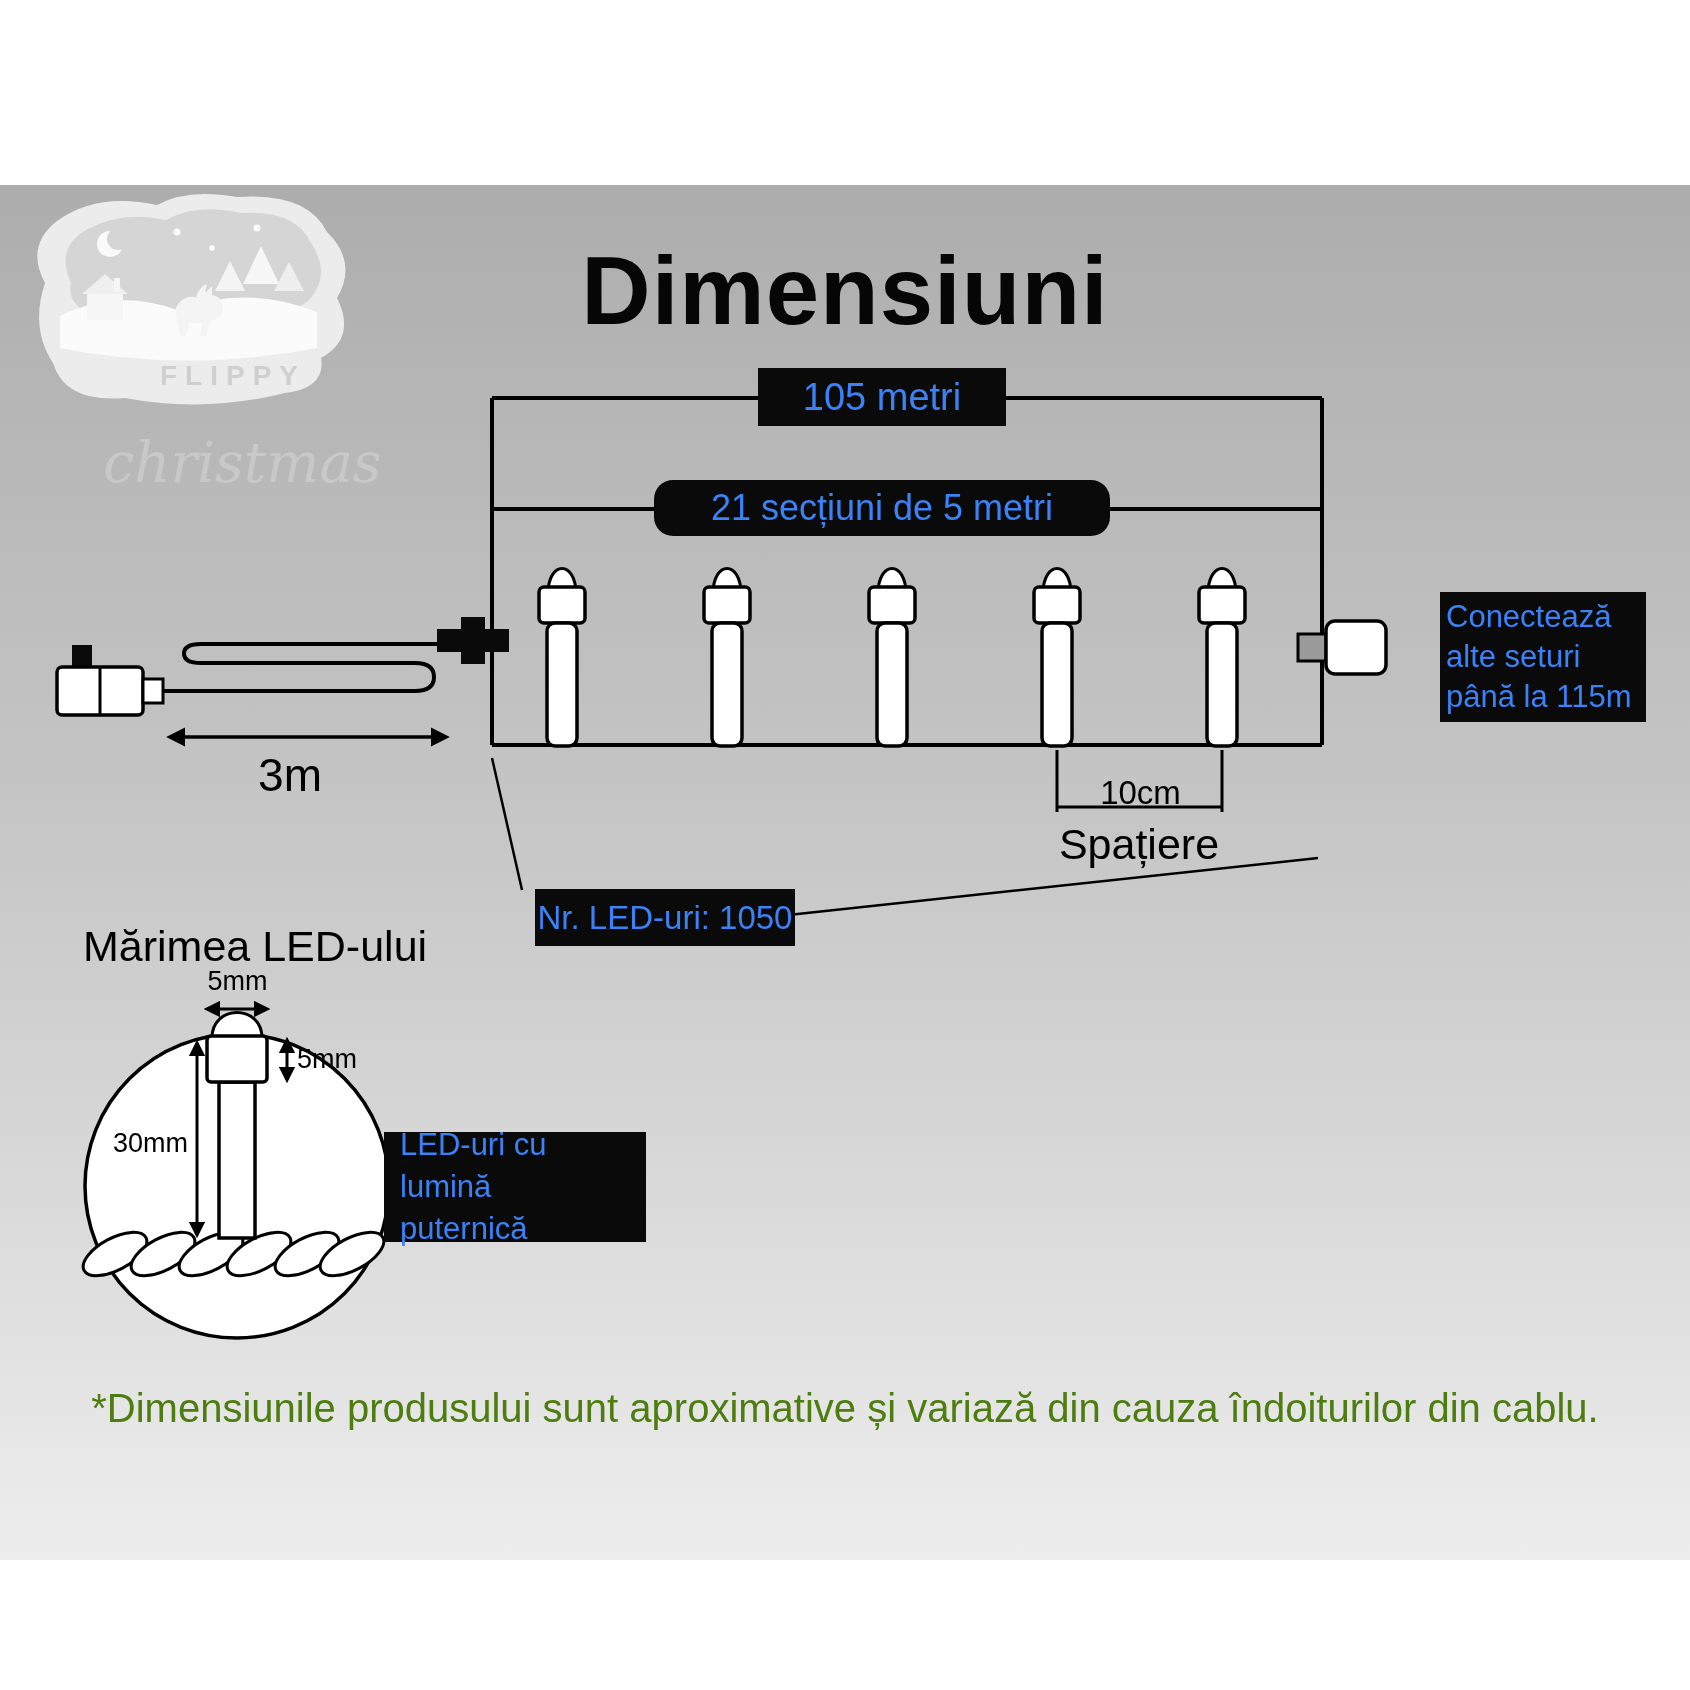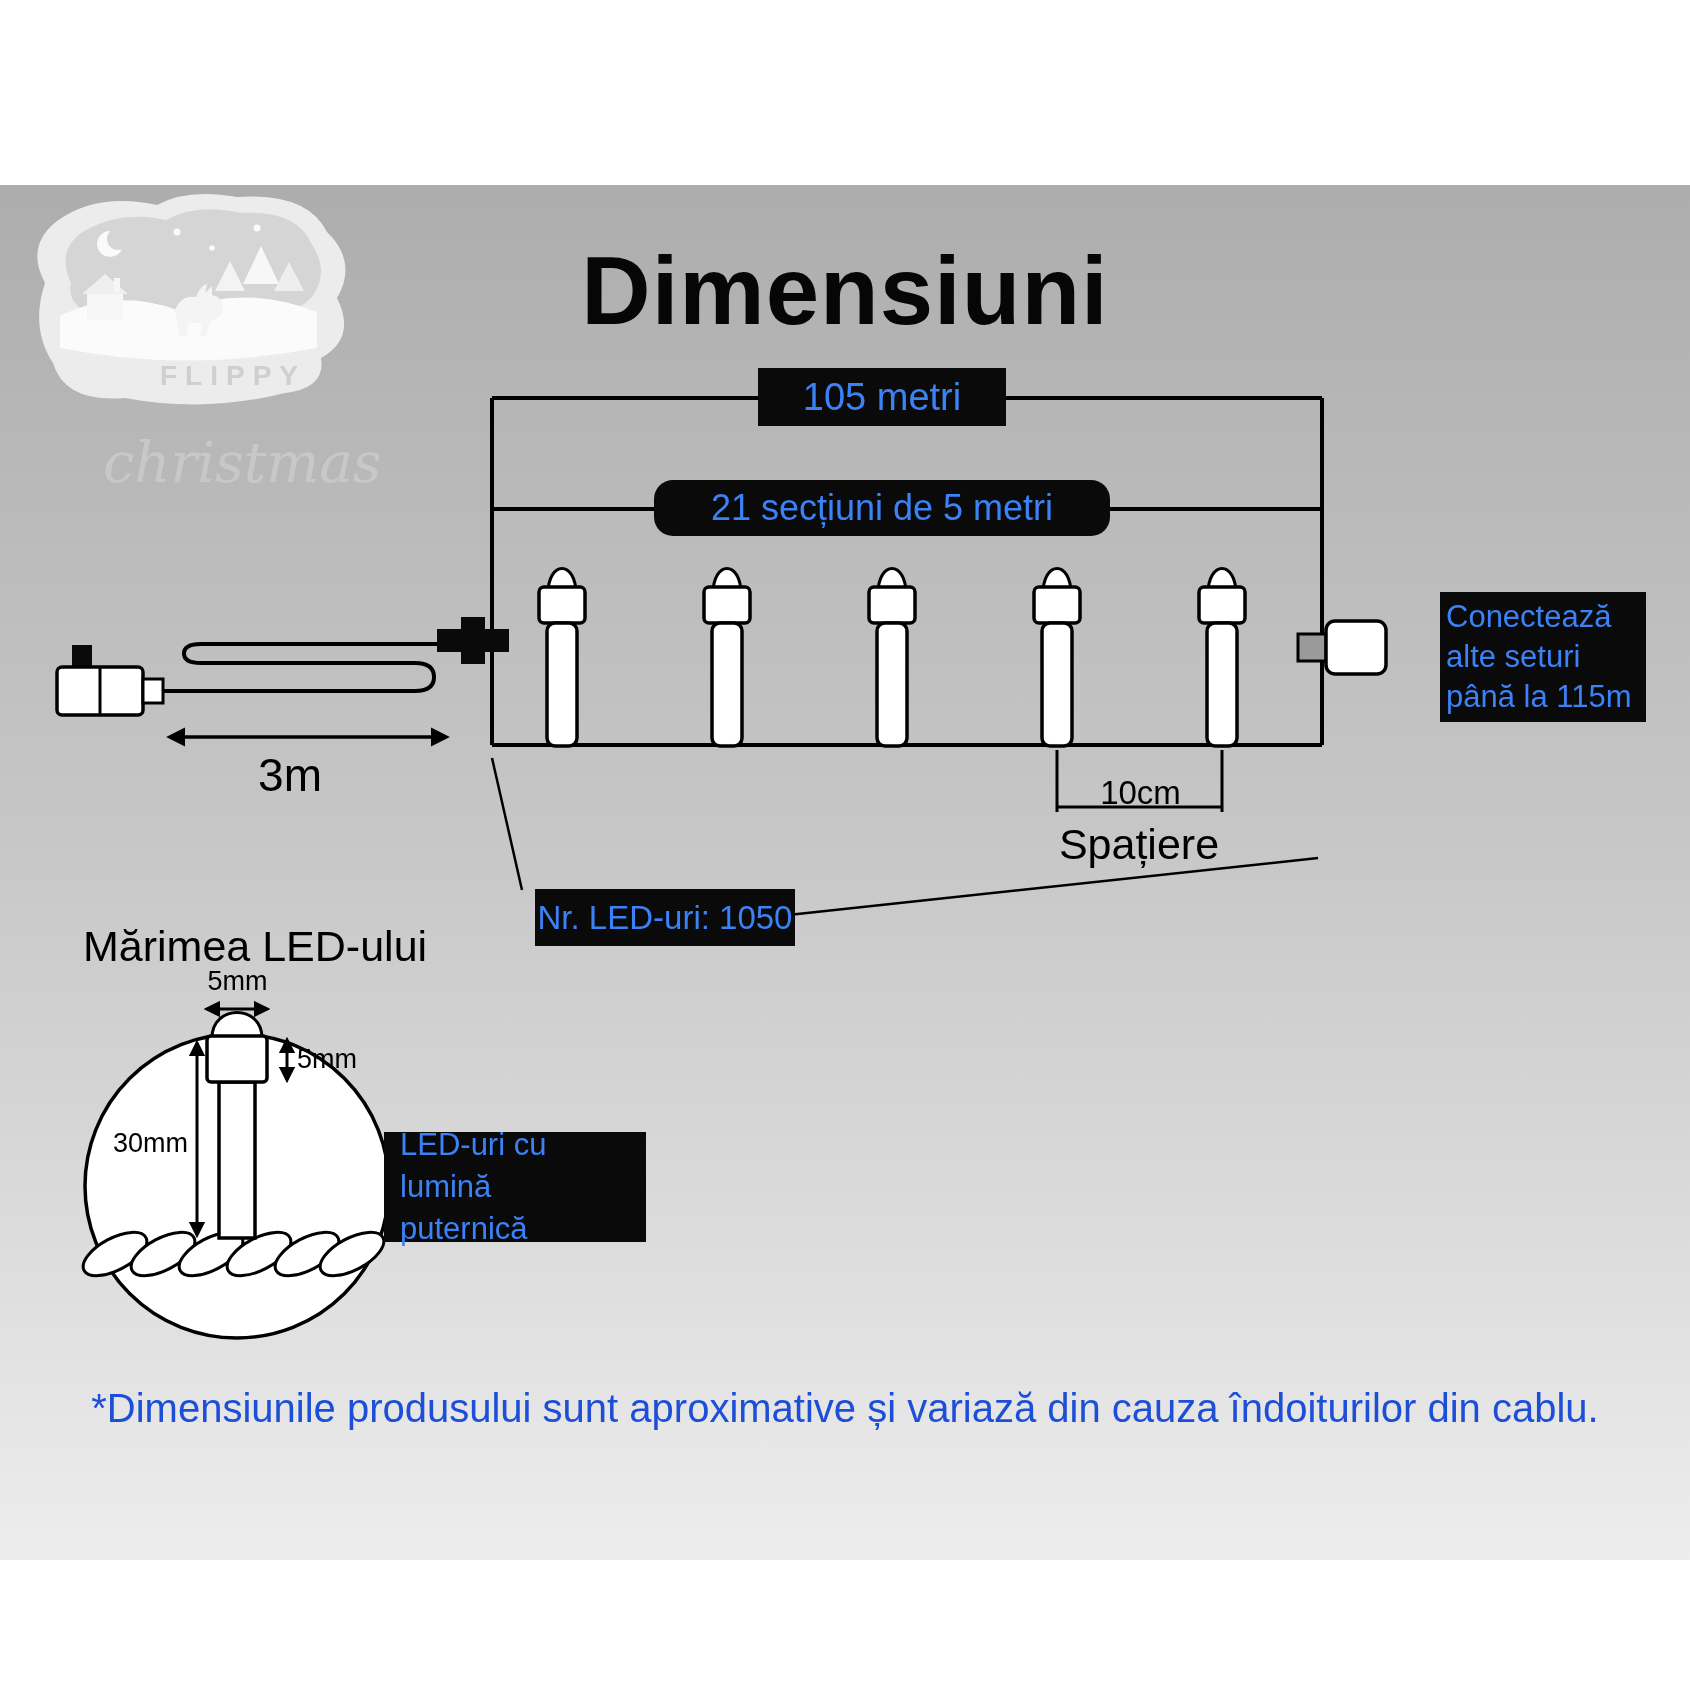--- a/index.html
+++ b/index.html
@@ -38,21 +38,21 @@
   .dimtext { position:absolute; z-index:3; color:#000; }
   #t-3m       { left:225px;  top:748px;  width:130px; text-align:center; font-size:46px; }
   #t-10cm     { left:1063px; top:758px;  width:155px; text-align:center; font-size:33px;margin-top:16px; }
   #t-spatiere { left:1014px; top:820px;  width:250px; text-align:center; font-size:43px; }
   #t-marimea  { left:83px;   top:922px;  font-size:43px; }
   #t-5mm-w    { left:195px;  top:966px;  width:85px;  text-align:center; font-size:27px; }
   #t-5mm-h    { left:297px;  top:1044px; font-size:27px; }
   #t-30mm     { left:104px;  top:1128px; width:84px;  text-align:right;  font-size:27px; }
   .footnote {
     position:absolute; top:1386px; left:0; width:100%; text-align:center;
-    font-size:40px; color:#1d4ed8; z-index:3;
+    font-size:40px; color:#4d7c0f; z-index:3;
   }
   .logo { position:absolute; left:25px; top:188px; width:335px; height:260px; z-index:3; }
   .logo svg { position:absolute; left:0; top:0; }
   #t-flippy {
     position:absolute; left:118px; top:172px; width:180px; text-align:center;
     font-size:28px; font-weight:700; letter-spacing:8px; color:#cfcfcf;
   }
   #t-christmas {
     position:absolute; left:78px; top:196px; width:270px; text-align:center;
     font-size:56px; font-style:italic; font-family:"DejaVu Serif", serif; color:#c8c8c8;margin-top:46px;

